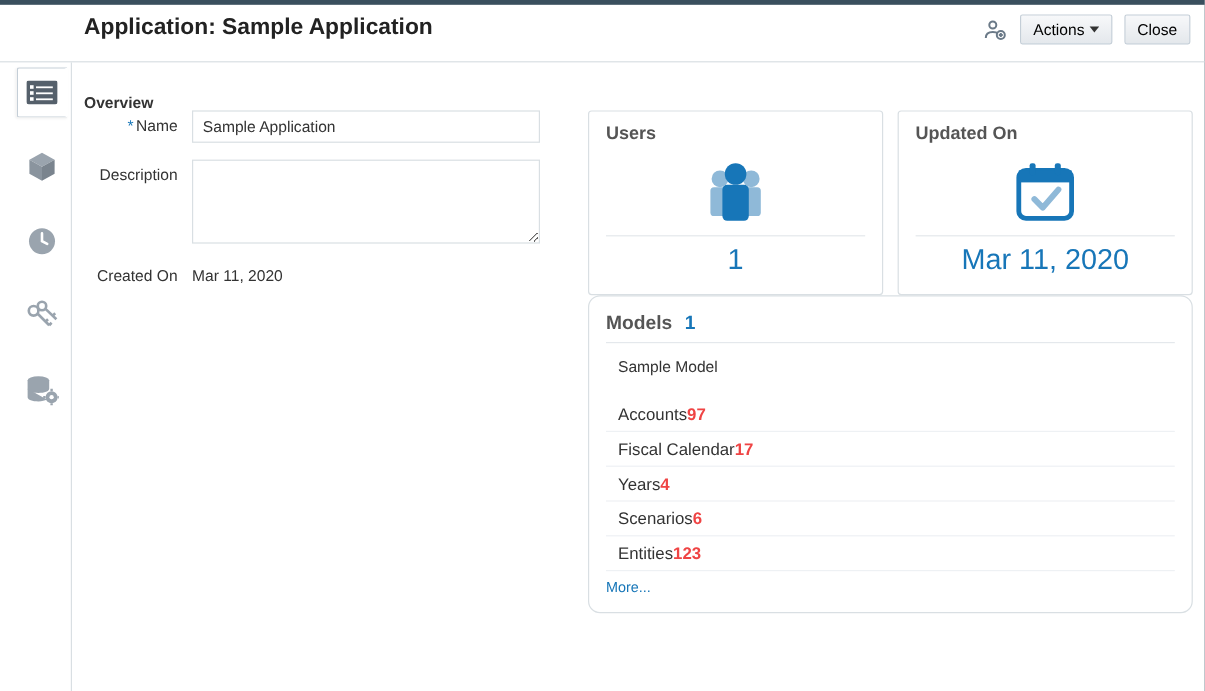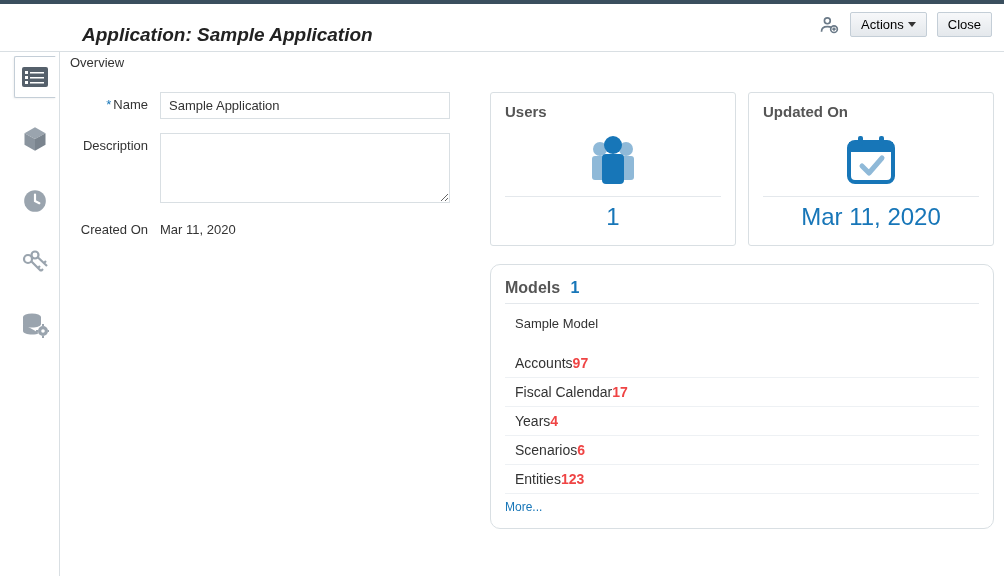--- a/index.html
+++ b/index.html
@@ -25,33 +25,32 @@
     border-bottom: 1px solid #d9dfe3;
     padding: 0 12px 0 70px;
     display: flex;
     align-items: flex-start;
     justify-content: space-between;
     flex-direction: row;
     position: relative;
   }
   .title-block { padding-top: 8px; }
   .title-block h1 {
-    margin: 12px;
+    margin: 0;
     font-size: 19px;
     font-weight: 700;
     color: #222;
-    font-style: italic;
   }
   .title-block .subtitle {
     font-size: 13px;
-    font-weight: 400;
+    font-weight: 700;
     color: #333;
     margin-top: 2px;
     position: absolute;
-    top: 49px;
+    top: 72px;
   }
   .header-actions {
     display: flex;
     align-items: center;
     gap: 10px;
     padding-top: 8px;
     justify-content: space-between;
   }
   .header-actions .icon-btn {
     width: 22px; height: 22px;
@@ -151,21 +150,20 @@
     padding: 5px 8px;
   }
   .static-value {
     padding-top: 5px;
     color: #333;
   }
   .cards-col { flex: 1; }
   .top-cards {
     display: flex;
     gap: 12px;
-    margin-bottom: 18px;
   }
   .card {
     flex: 1;
     border: 1px solid #d9dfe3;
     border-radius: 3px;
     padding: 10px 14px 14px 14px;
   }
   .card-title {
     font-size: 15px;
     font-weight: 600;

